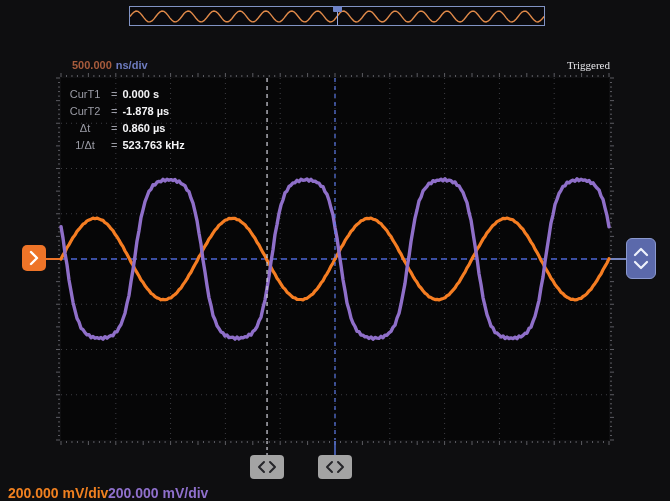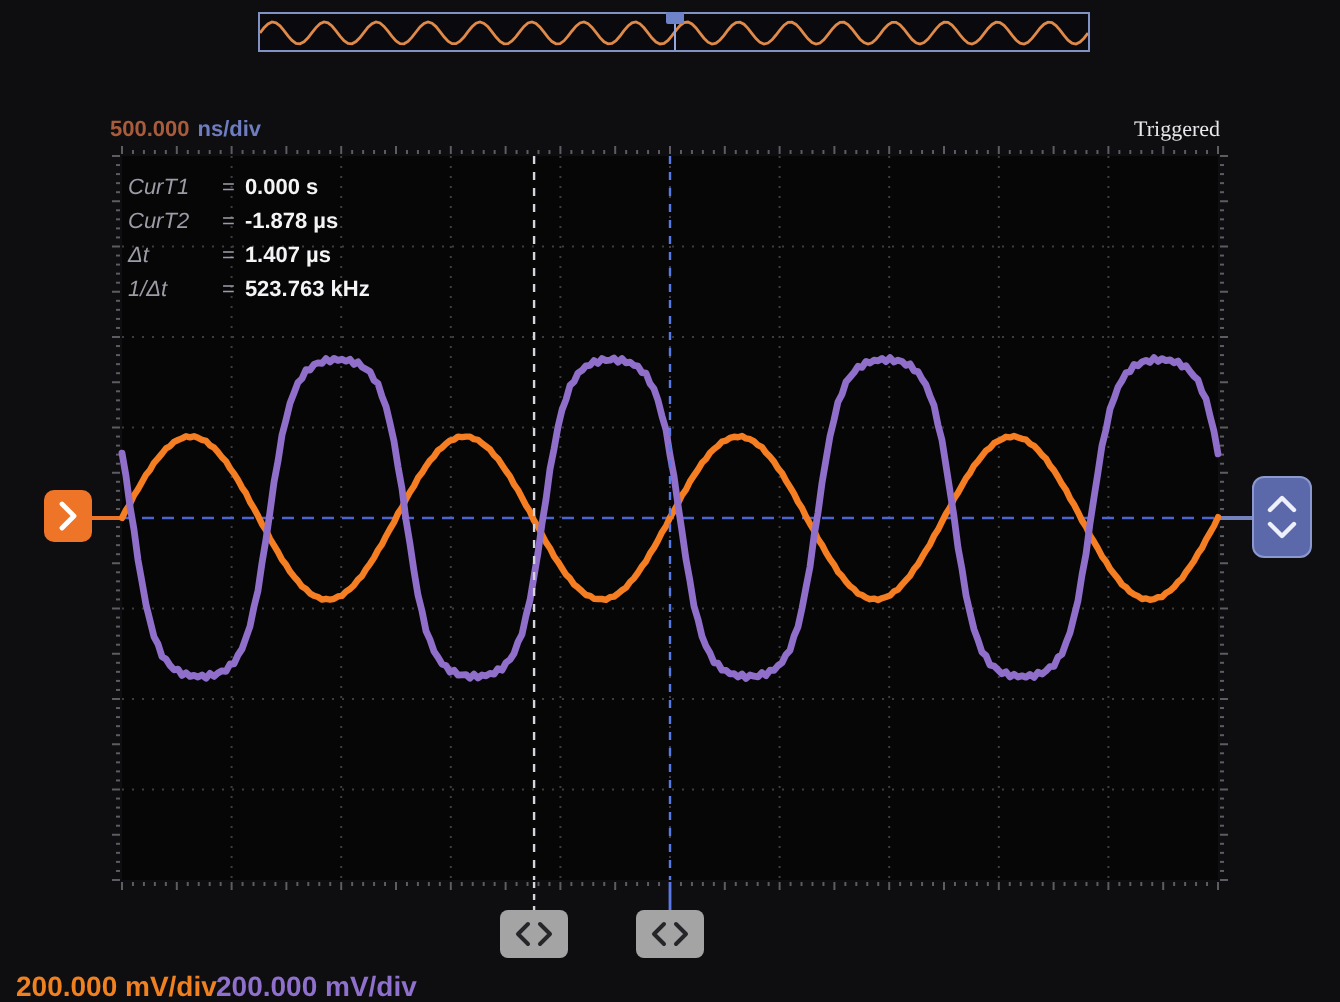--- a/index.html
+++ b/index.html
@@ -9,30 +9,30 @@
   
   #overview{position:absolute;left:129px;top:6px;width:414px;height:18px;
             border:1px solid #8193c4;background:#0a0a0e;}
   #overview svg{position:absolute;left:0;top:0;}
   #ov-marker{position:absolute;left:203px;top:-1px;width:9px;height:6px;
              background:#6f83c8;border-radius:1px;}
   #ov-marker-line{position:absolute;left:207px;top:5px;width:1px;height:13px;background:#96a7e0;}
 
   
   .hdr{position:absolute;top:59px;font-size:11px;font-weight:bold;white-space:nowrap;}
-  #timebase{left:55px;}
+  #timebase{left:72px;}
   #timebase .tb-val{color:#a85c3c;}
   #timebase .tb-unit{color:#6e7cc0;margin-left:4px;}
   #sampleinfo{left:131px;color:#e8e8ec;}
   #trigstatus{right:60px;color:#e8e8ec;font-weight:normal;font-family:Liberation Serif, serif;}
 
   
   #readout{position:absolute;left:64px;top:86px;font-size:11px;line-height:17px;}
   .cr-row{display:flex;white-space:nowrap;}
-  .cr-label{width:42px;text-align:left;color:#9b9ca6;font-style:italic;}
+  .cr-label{width:42px;text-align:center;color:#9b9ca6;}
   .cr-eq{margin:0 5px;color:#9b9ca6;}
   .cr-val{color:#f4f4f6;font-weight:bold;}
 
   
   #ch1-marker{position:absolute;left:22px;top:245px;width:24px;height:26px;
               background:#ee7428;border-radius:5px;}
   
   #ch2-marker{position:absolute;left:626px;top:238px;width:30px;height:41px;
               background:#5b69ab;border:1px solid #8b99cf;border-radius:6px;box-sizing:border-box;}
 
@@ -467,21 +467,21 @@
       <span class="cr-val">0.000 s</span>
     </div>
     <div class="cr-row">
       <span class="cr-label">CurT2</span>
       <span class="cr-eq">=</span>
       <span class="cr-val">-1.878 µs</span>
     </div>
     <div class="cr-row">
       <span class="cr-label">Δt</span>
       <span class="cr-eq">=</span>
-      <span class="cr-val">1.407 µs</span>
+      <span class="cr-val">0.860 µs</span>
     </div>
     <div class="cr-row">
       <span class="cr-label">1/Δt</span>
       <span class="cr-eq">=</span>
       <span class="cr-val">523.763 kHz</span>
     </div>
   </div>
 
   <div id="ch1-marker">
     <svg width="24" height="26" viewBox="0 0 24 26">

